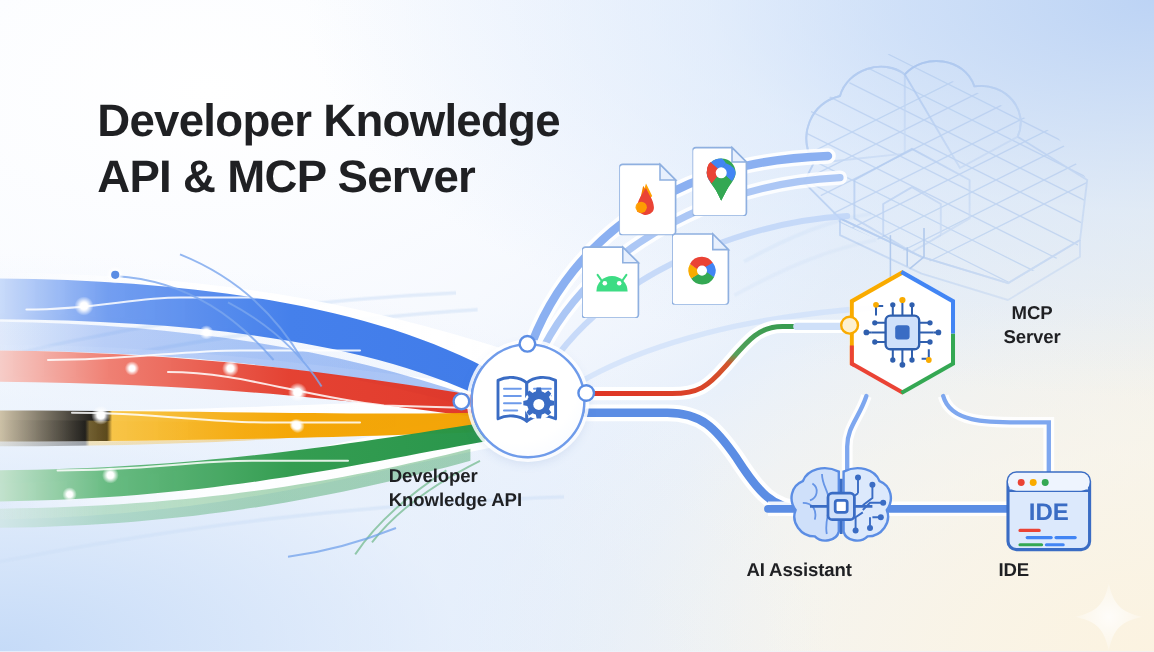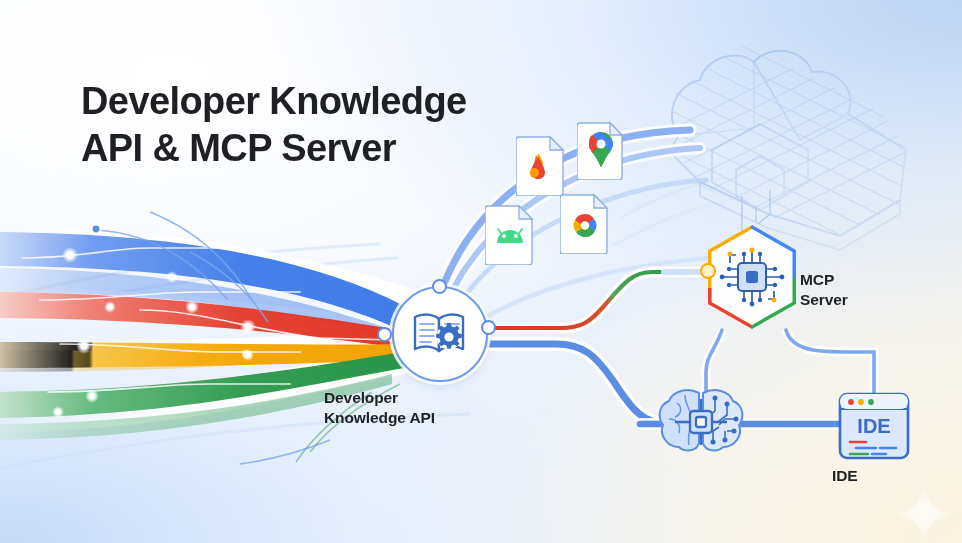--- a/index.html
+++ b/index.html
@@ -51,21 +51,21 @@
     position:absolute;width:15px;height:15px;border-radius:50%;
     background:#ffffff;border:2.4px solid #5b8de4;box-sizing:border-box;
   }
   #port-top{left:432px;top:279px;z-index:5;}
   #port-left{left:377px;top:327px;z-index:5;}
   #port-right{left:481px;top:320px;z-index:5;}
   #port-hex{left:700px;top:263px;width:16px;height:16px;border-color:#f9ab00;background:#fdf0cf;z-index:5;}
 
   
   #mcp-node{left:702px;top:222px;width:100px;height:110px;}
-  #mcp-label{left:800px;top:270px;width:120px;text-align:left;}
+  #mcp-label{left:800px;top:252px;width:120px;text-align:center;}
 
   
   #ai-node{left:655px;top:385px;width:92px;height:72px;}
   #ai-label{left:622px;top:466px;width:160px;}
 
   
   #ide-node{left:838px;top:392px;width:72px;height:68px;}
   #ide-label{left:832px;top:466px;width:84px;}
 
   
@@ -476,20 +476,21 @@
             <circle cx="79" cy="46" r="2.5"></circle>
         </g>
 
         <g stroke="#3a6cc4" stroke-width="2.3" fill="none">
           <rect x="35" y="26" width="22" height="22" rx="3.5" fill="#cfe0fa"></rect>
           <rect x="41" y="32" width="10" height="10" rx="2" fill="#ffffff"></rect>
           <path d="M46 26 V14 M46 48 V60 M35 37 H20 M57 37 H72"></path>
         </g>
       </svg>
     </div>
+    <div class="node-label" id="ai-label">AI Assistant</div>
 
     <div class="node" id="ide-node">
       <svg width="72" height="68" viewBox="0 0 72 68">
         <rect x="2" y="2" width="68" height="64" rx="7" fill="#dce9fc" stroke="#3a6cc4" stroke-width="2.6"></rect>
         <path d="M2 17 h68" stroke="#3a6cc4" stroke-width="2.2"></path>
         <rect x="2" y="2" width="68" height="15" rx="7" fill="#eef4fe" stroke="none"></rect>
         <path d="M2 9 h68" stroke="none"></path>
         <g>
           <circle cx="13" cy="10" r="2.9" fill="#ea4335"></circle>
           <circle cx="23" cy="10" r="2.9" fill="#f9ab00"></circle>

